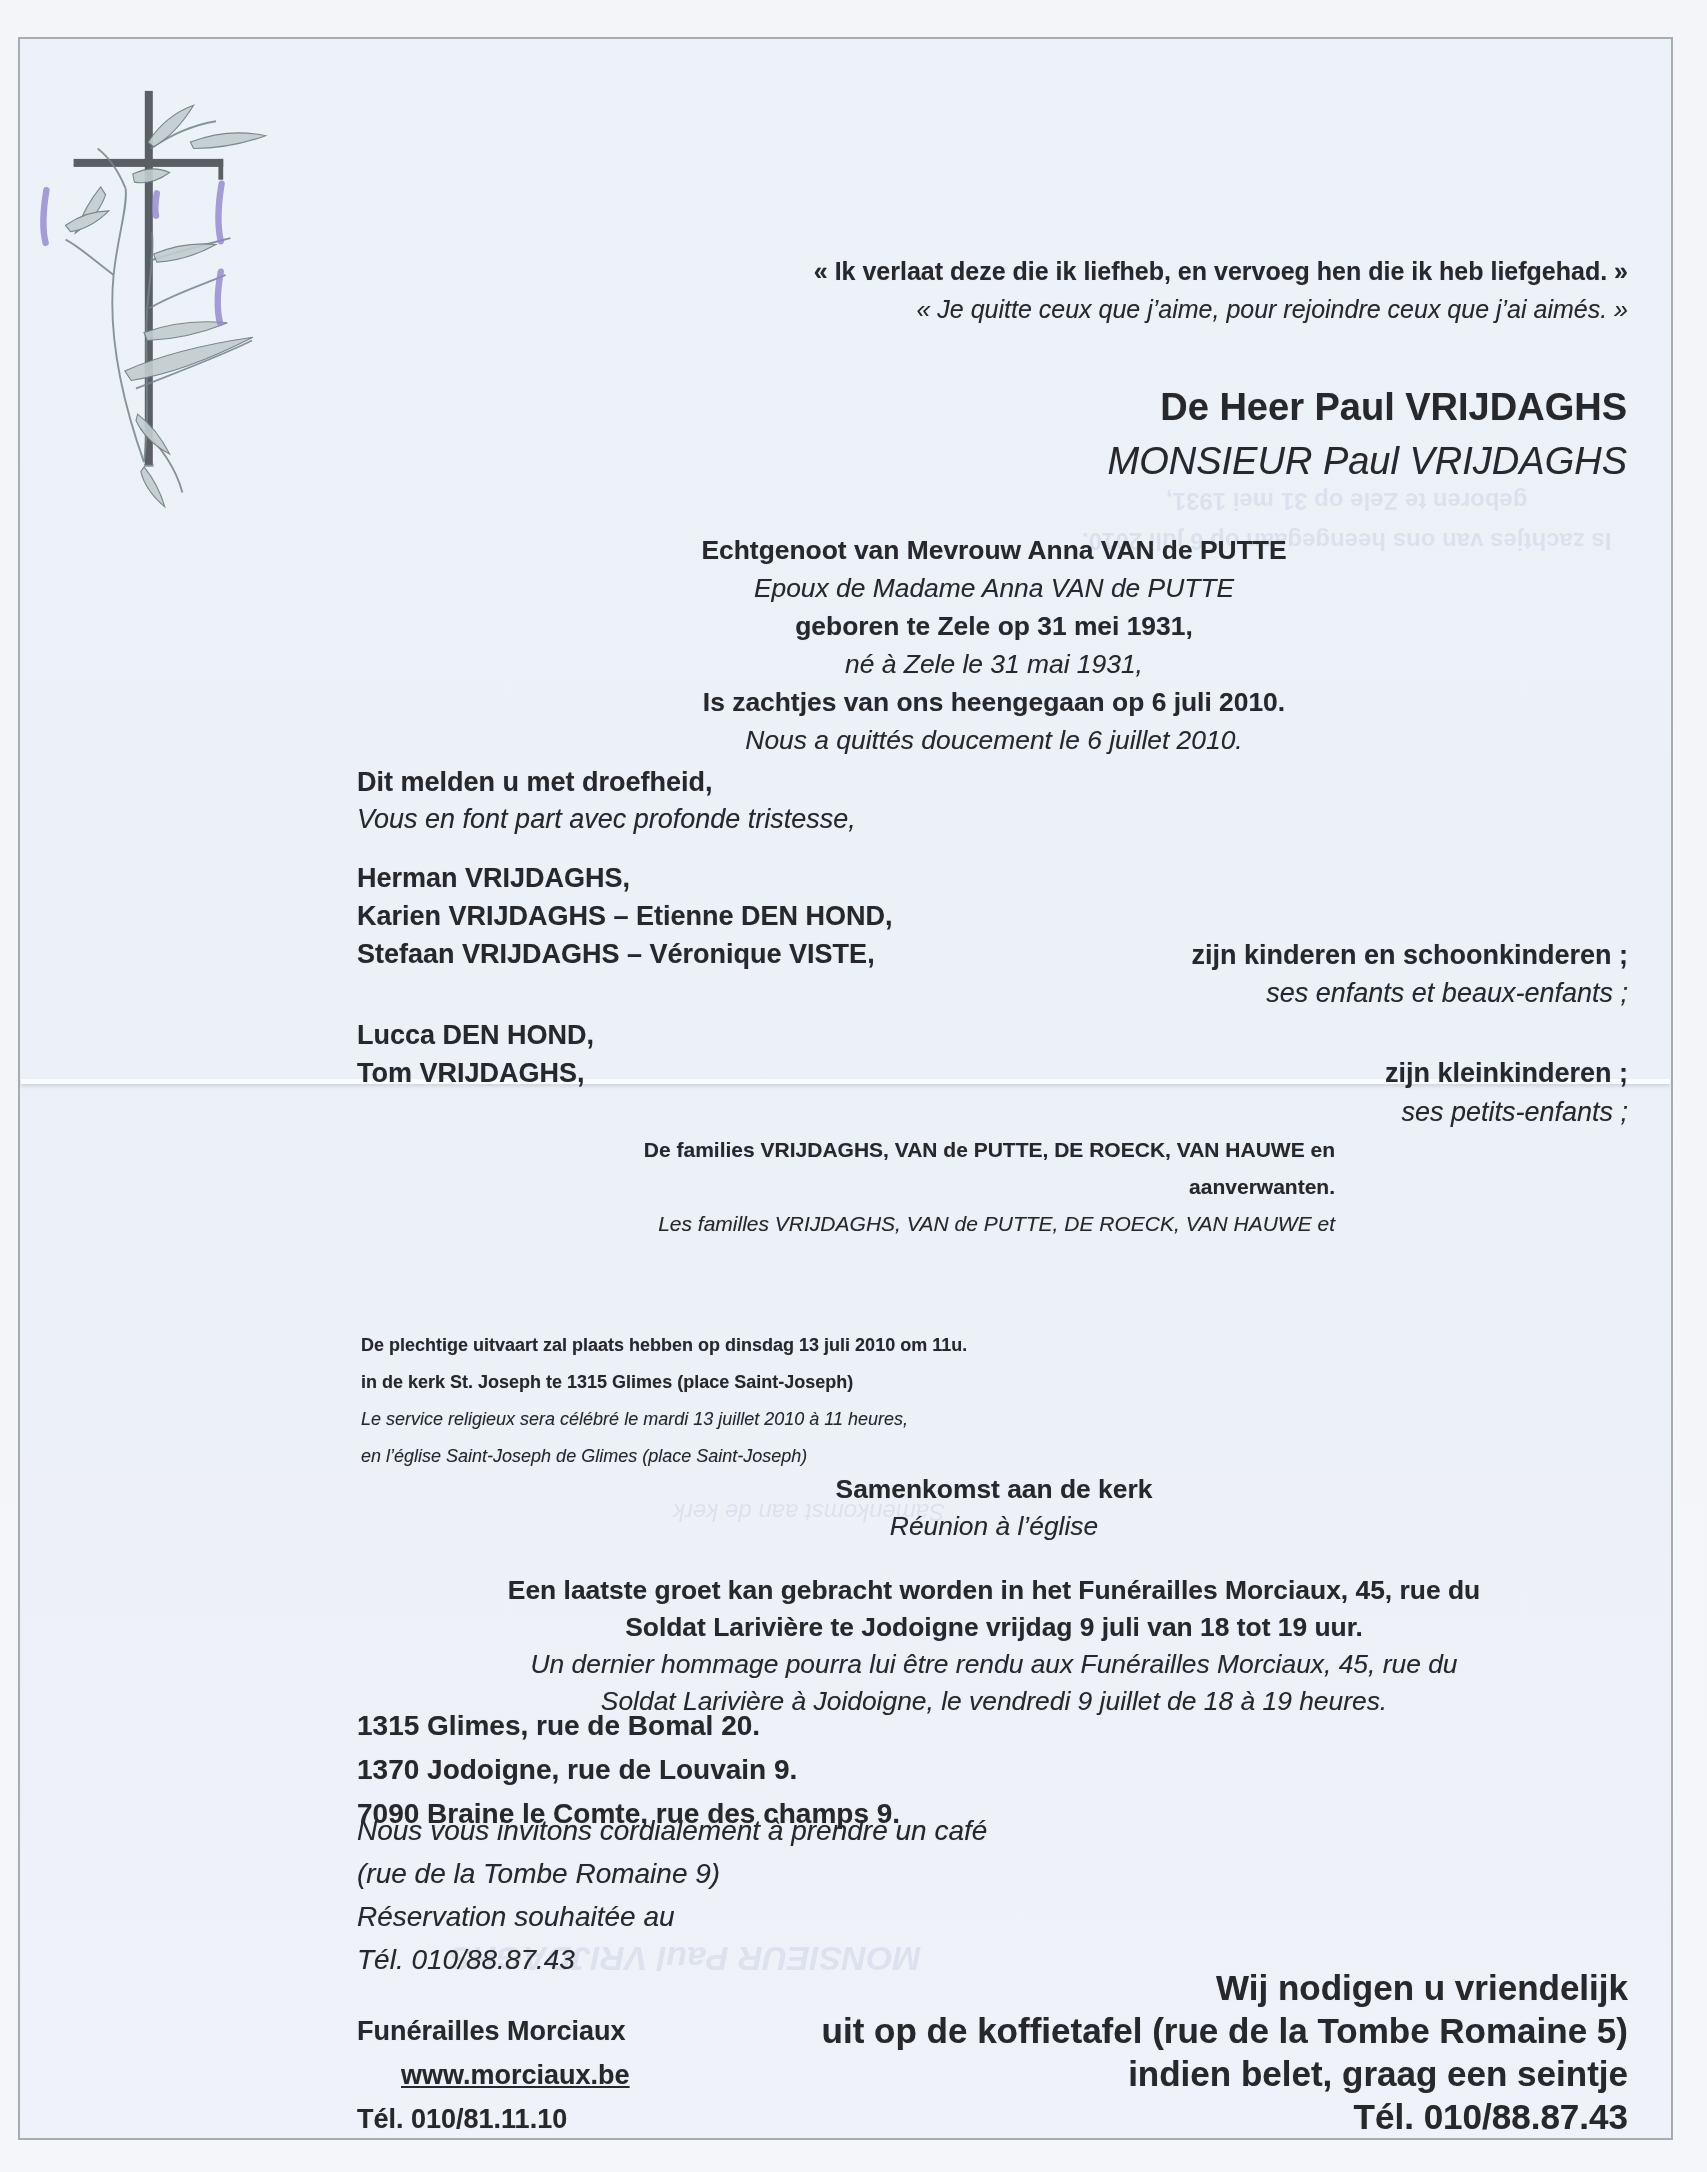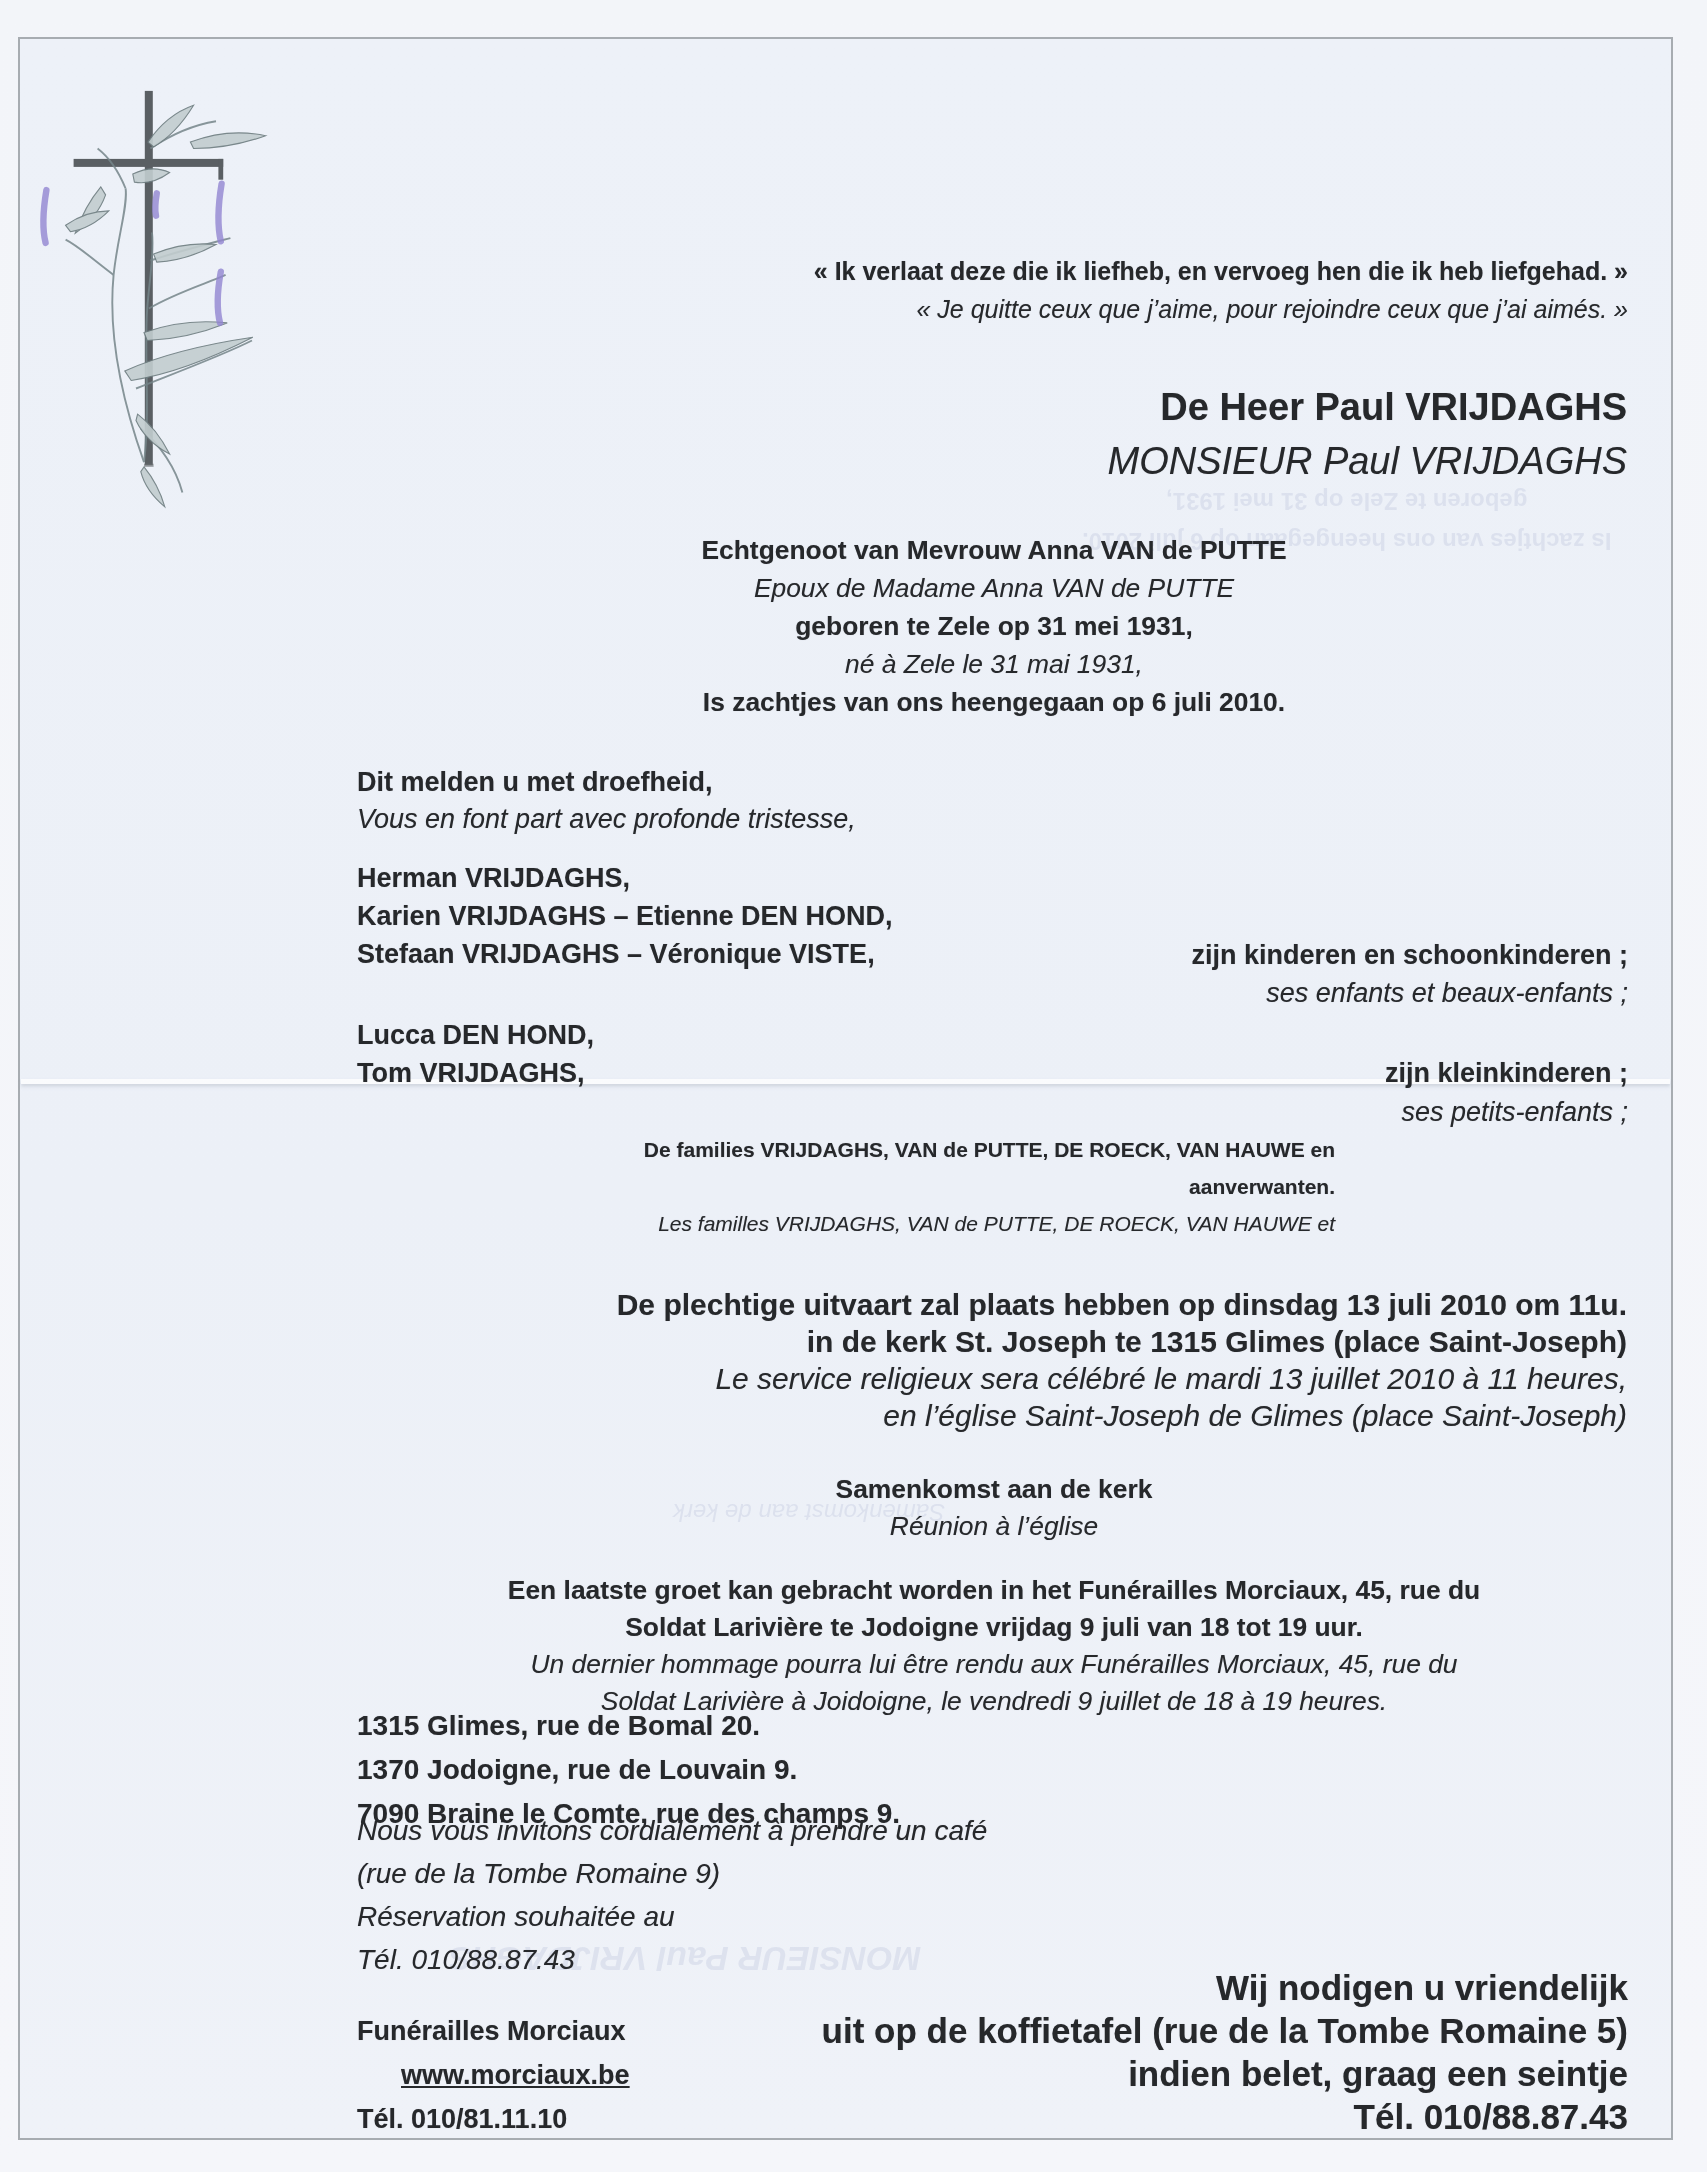--- a/index.html
+++ b/index.html
@@ -28,21 +28,21 @@
   .quote{left:361px;right:80px;top:252px;text-align:right;font-size:25px;line-height:38px;}
   .titleblock{left:361px;width:1266px;top:380px;text-align:right;line-height:54px;}
   .titleblock .t1{font-size:38px;font-weight:bold;}
   .titleblock .t2{font-size:38px;font-style:italic;}
   .spouse{left:361px;width:1266px;top:531px;text-align:center;font-size:26.4px;line-height:38px;}
   .announce{left:357px;top:764px;font-size:27px;line-height:37px;}
   .kids{left:357px;right:80px;top:859px;font-size:27px;line-height:38px;}
   .kids .names div{white-space:nowrap;}
   .kids .lab{position:absolute;right:0;white-space:nowrap;}
   .families{left:356px;width:979px;top:1131px;text-align:right;font-size:21px;line-height:37px;}
-  .service{left:361px;width:1266px;top:1286px;text-align:right;font-size:30px;line-height:37px;}
+  .service{left:361px;width:1266px;top:1327px;text-align:left;font-size:18px;line-height:37px;}
   .gathering{left:361px;width:1266px;top:1471px;text-align:center;font-size:26.4px;line-height:37px;}
   .viewing{left:361px;width:1266px;top:1572px;text-align:center;font-size:26.4px;line-height:37px;}
   .addr{left:357px;top:1704px;font-size:28px;line-height:44px;font-weight:bold;}
   .coffee-fr{left:357px;top:1809px;font-size:28px;line-height:43px;font-style:italic;}
   .footer-left{left:357px;top:2009px;font-size:27px;line-height:44px;font-weight:bold;}
   .footer-right{right:80px;top:1966px;text-align:right;font-size:35px;line-height:43px;font-weight:bold;}
   .url{text-decoration:underline;margin-left:44px;}
   .bleed{
     position:absolute;color:#7f8ab8;opacity:0.15;font-weight:bold;
     transform:scale(-1,-1);transform-origin:center;white-space:nowrap;
@@ -116,20 +116,21 @@
     <div class="t1">De Heer Paul VRIJDAGHS</div>
     <div class="t2">MONSIEUR Paul VRIJDAGHS</div>
   </div>
 
   <div class="block spouse ink">
     <div class="b">Echtgenoot van Mevrouw Anna VAN de PUTTE</div>
     <div class="i">Epoux de Madame Anna VAN de PUTTE</div>
     <div class="b">geboren te Zele op 31 mei 1931,</div>
     <div class="i">né à Zele le 31 mai 1931,</div>
     <div class="b">Is zachtjes van ons heengegaan op 6 juli 2010.</div>
+    <div class="i">Nous a quittés doucement le 6 juillet 2010.</div>
   </div>
 
   <div class="block announce ink">
     <div class="b">Dit melden u met droefheid,</div>
     <div class="i">Vous en font part avec profonde tristesse,</div>
   </div>
 
   <div class="block kids ink">
     <div class="names b">
       <div>Herman VRIJDAGHS,</div>

